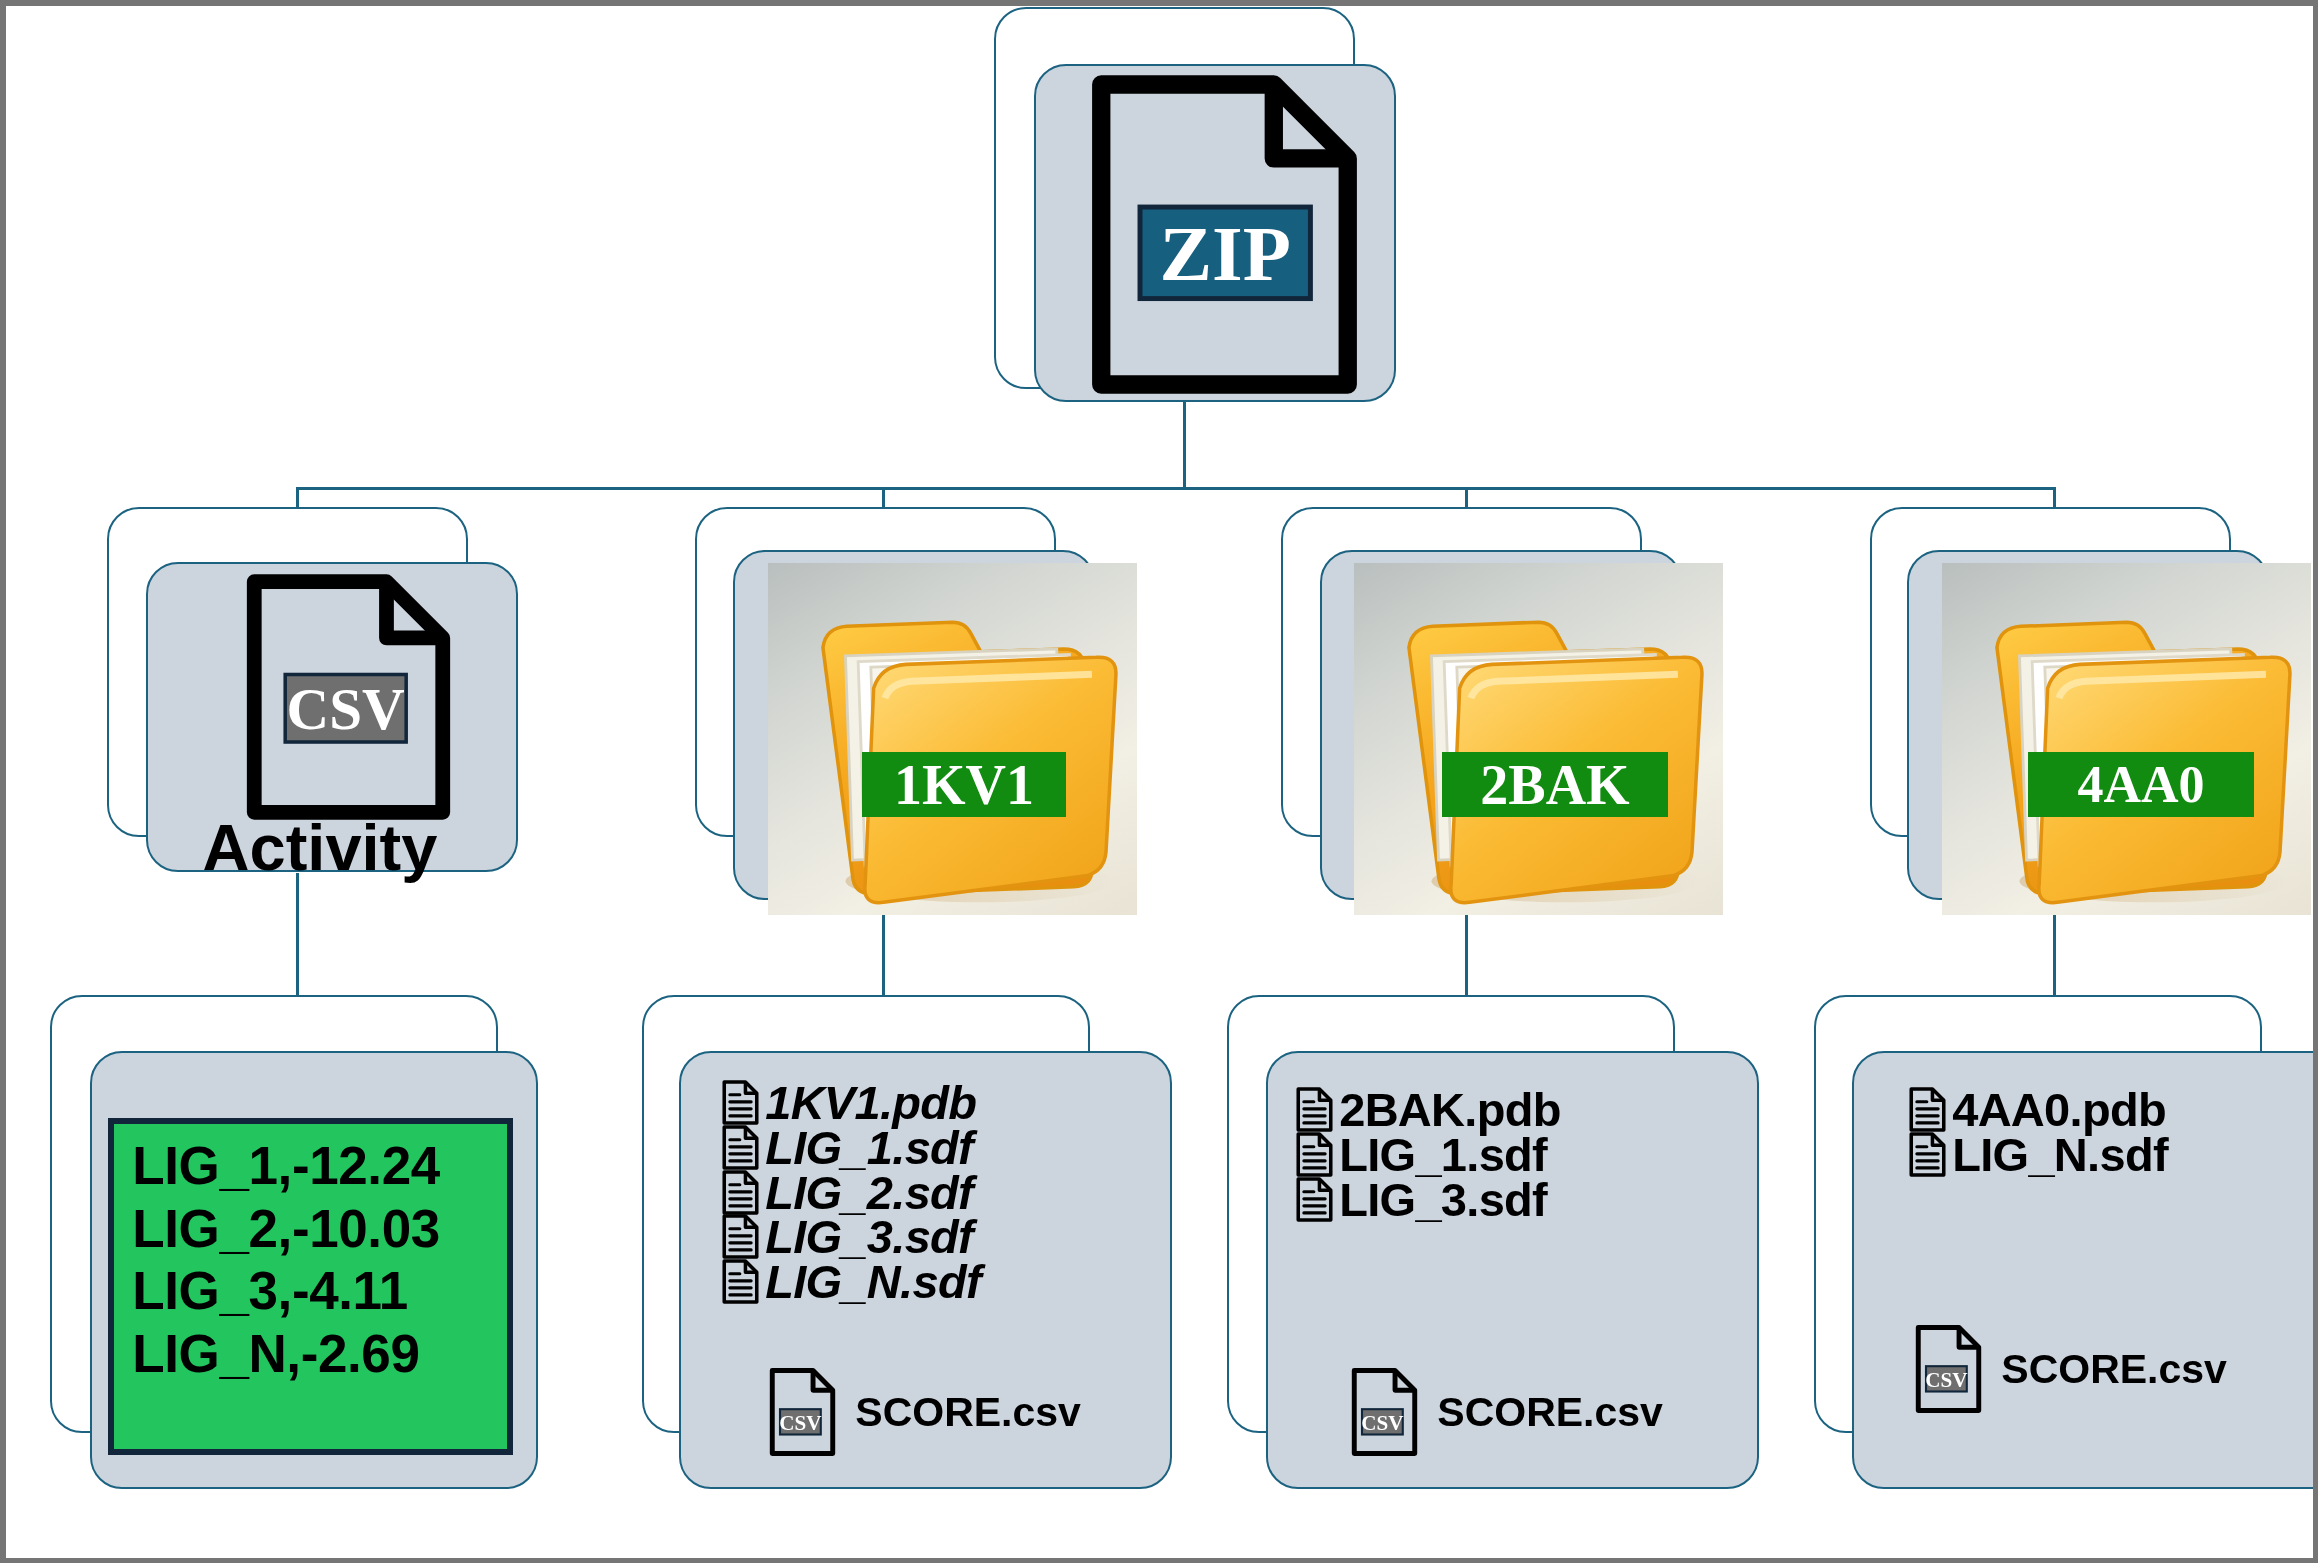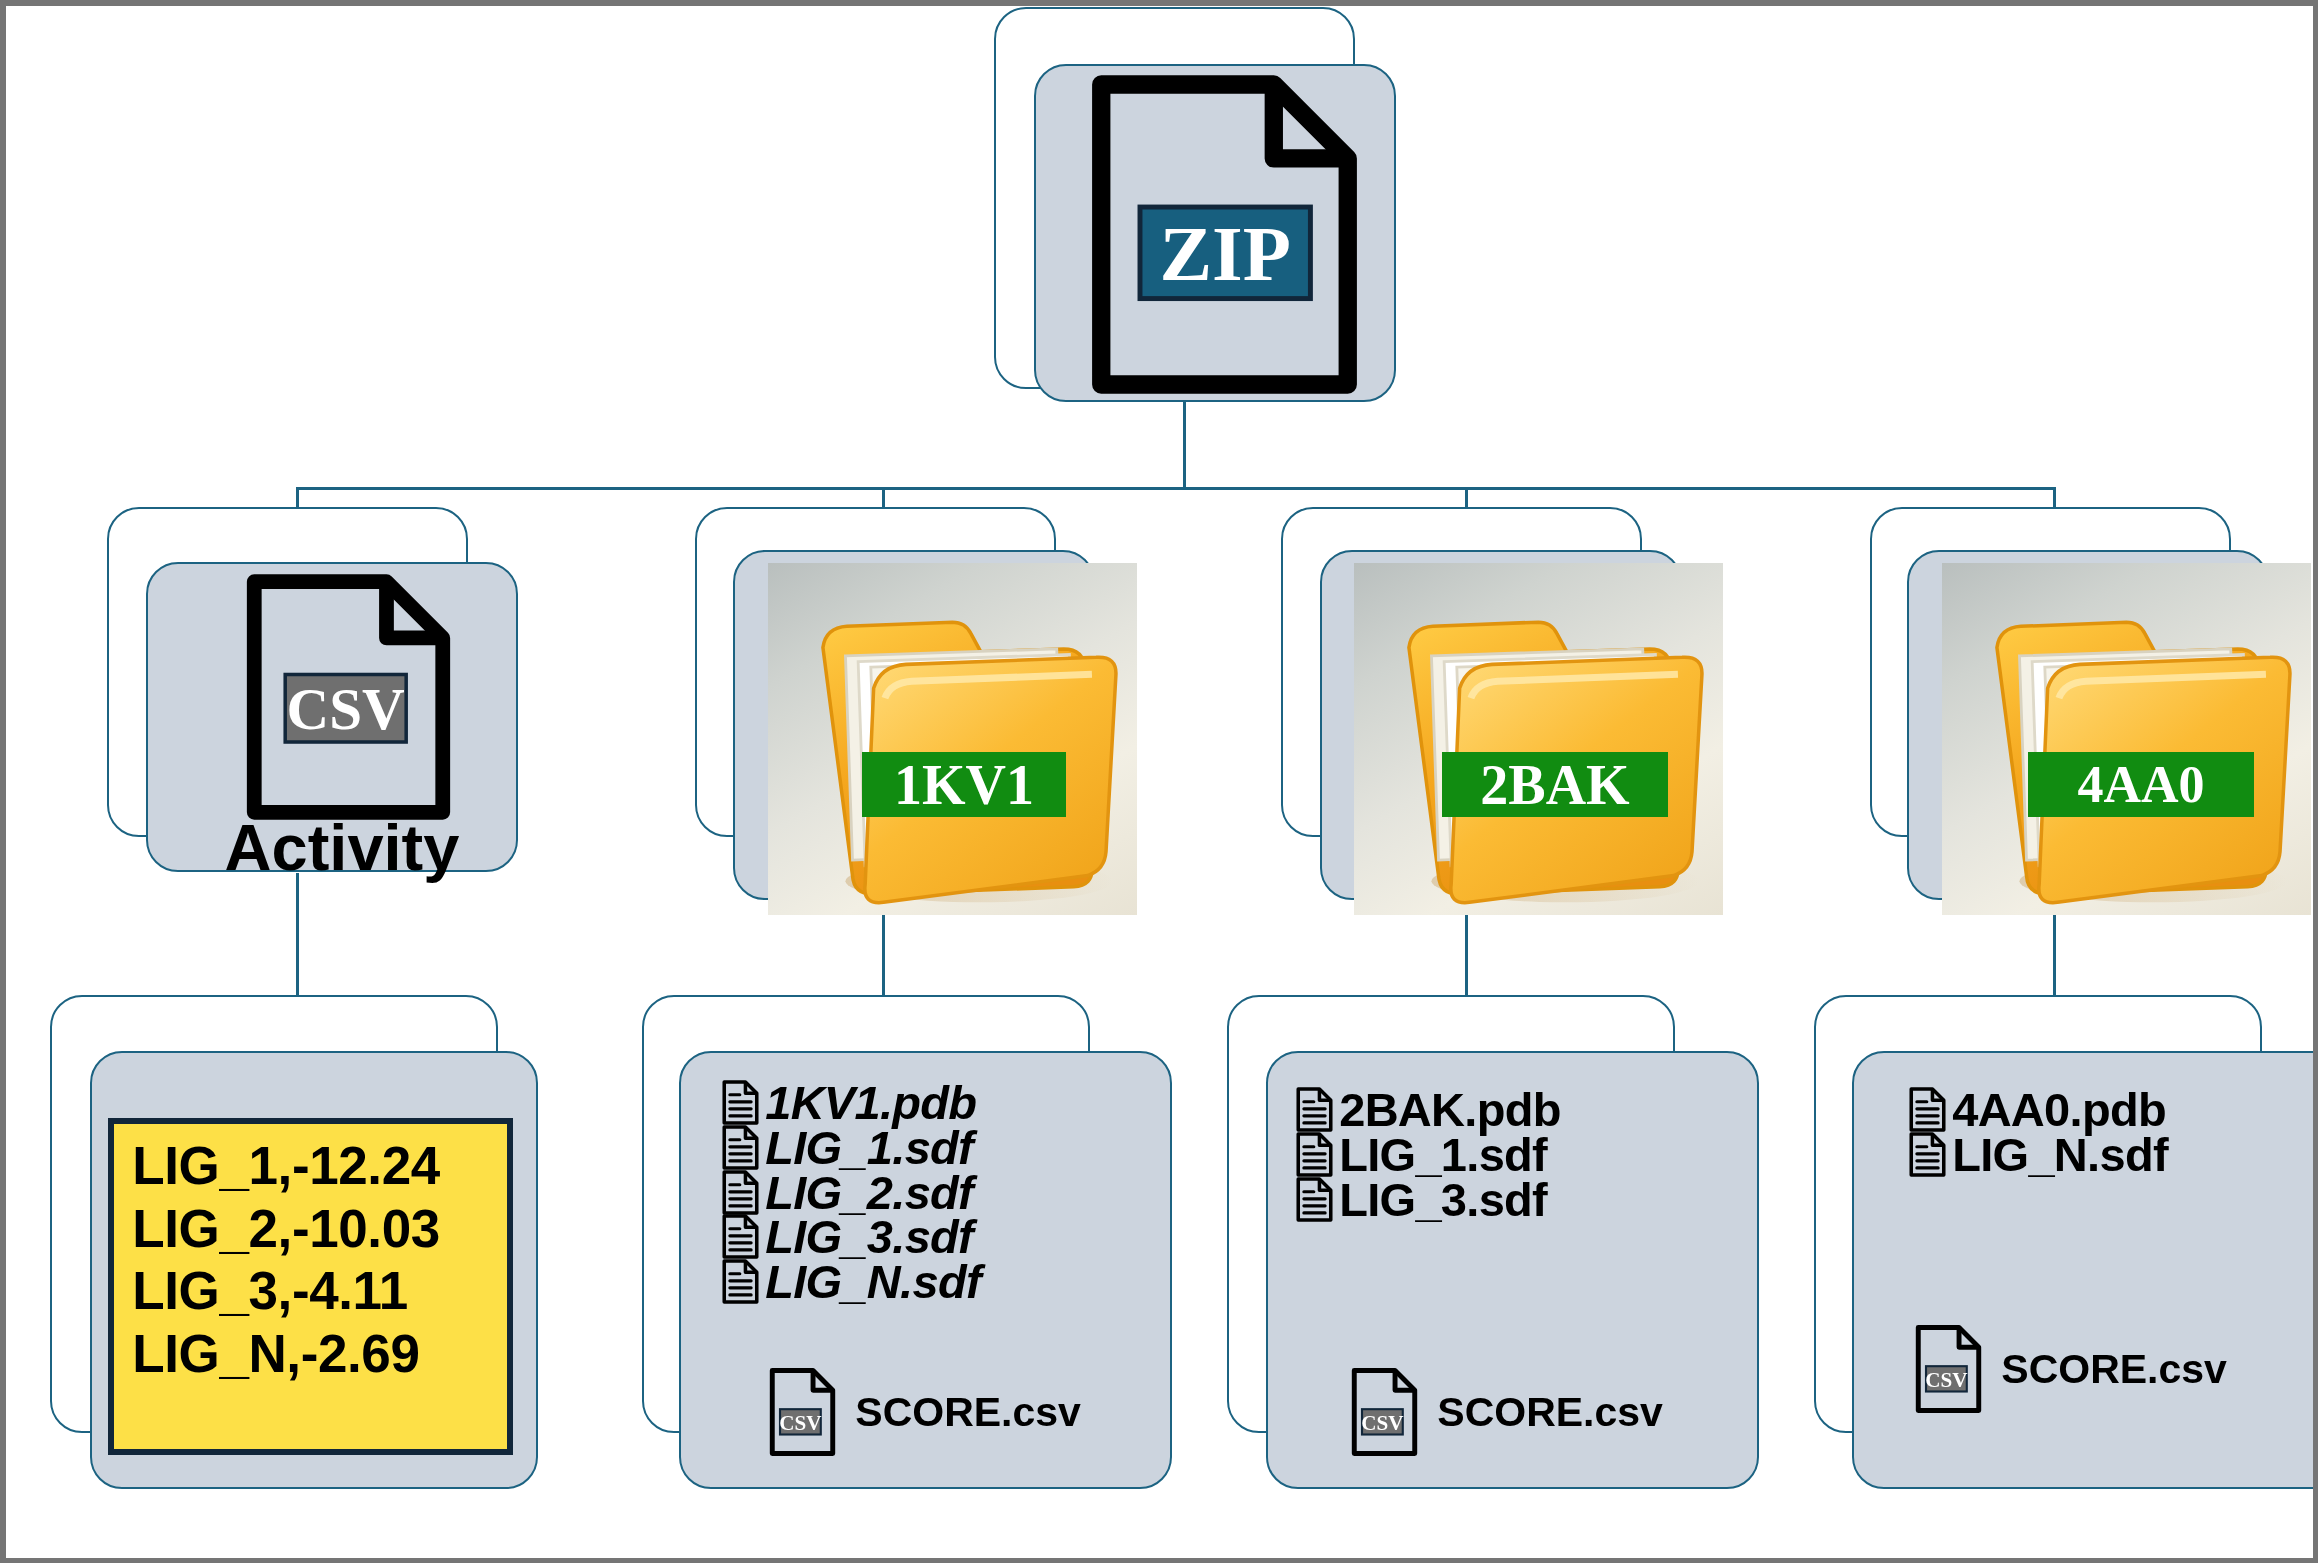--- a/index.html
+++ b/index.html
@@ -71,21 +71,21 @@
     display:flex; align-items:center; justify-content:center;
     font-family:"Liberation Serif", serif;
     font-weight:700;
     color:#ffffff;
     line-height:1;
   }
 
   
   .valuepanel{
     position:absolute;
-    background:#fde047;
+    background:#22c55e;
     border:6.3px solid #11263a;
     padding:11.3px 18.3px 7px 18.3px;
   }
   .valueline{
     font-family:"Liberation Sans", sans-serif;
     font-weight:700;
     font-size:53px;
     line-height:1.18;
     color:#000000;
     white-space:nowrap;
@@ -154,21 +154,21 @@
   <div class="shadowbox" style="left:68px; top:501px; width:361px; height:330px;"></div>
   <div class="mainbox" style="left:107px; top:556px; width:372px; height:310px;"></div>
   <div class="pageicon" style="left:204px; top:564px; width:211px; height:254px;">
     <svg viewBox="0 0 300 360" xmlns="http://www.w3.org/2000/svg">
       <path d="M16 16 h188 l80 80 v248 h-268 z" fill="#ccd4de" stroke="#000000" stroke-width="21" stroke-linejoin="round"></path>
       <path d="M204 16 v80 h80" fill="none" stroke="#000000" stroke-width="21" stroke-linejoin="round"></path>
       <rect x="60" y="148" width="172" height="96" fill="#6f6f6f" stroke="#11263a" stroke-width="5"></rect>
       <text class="tag-text" x="146" y="226" text-anchor="middle" font-size="84">CSV</text>
     </svg>
   </div>
-  <div class="caption" style="left:117px; top:804px; width:372px; font-size:65px;">Activity</div>
+  <div class="caption" style="left:95px; top:804px; width:372px; font-size:65px;">Activity</div>
 
   <div class="shadowbox" style="left:11.3px; top:989px; width:448px; height:438px;"></div>
   <div class="mainbox" style="left:51px; top:1045px; width:448px; height:438px;"></div>
   <div class="valuepanel" style="left:69px; top:1112px; width:405px; height:337px;">
     <div class="valueline">LIG_1,-12.24</div>
     <div class="valueline">LIG_2,-10.03</div>
     <div class="valueline">LIG_3,-4.11</div>
     <div class="valueline">LIG_N,-2.69</div>
   </div>
 

